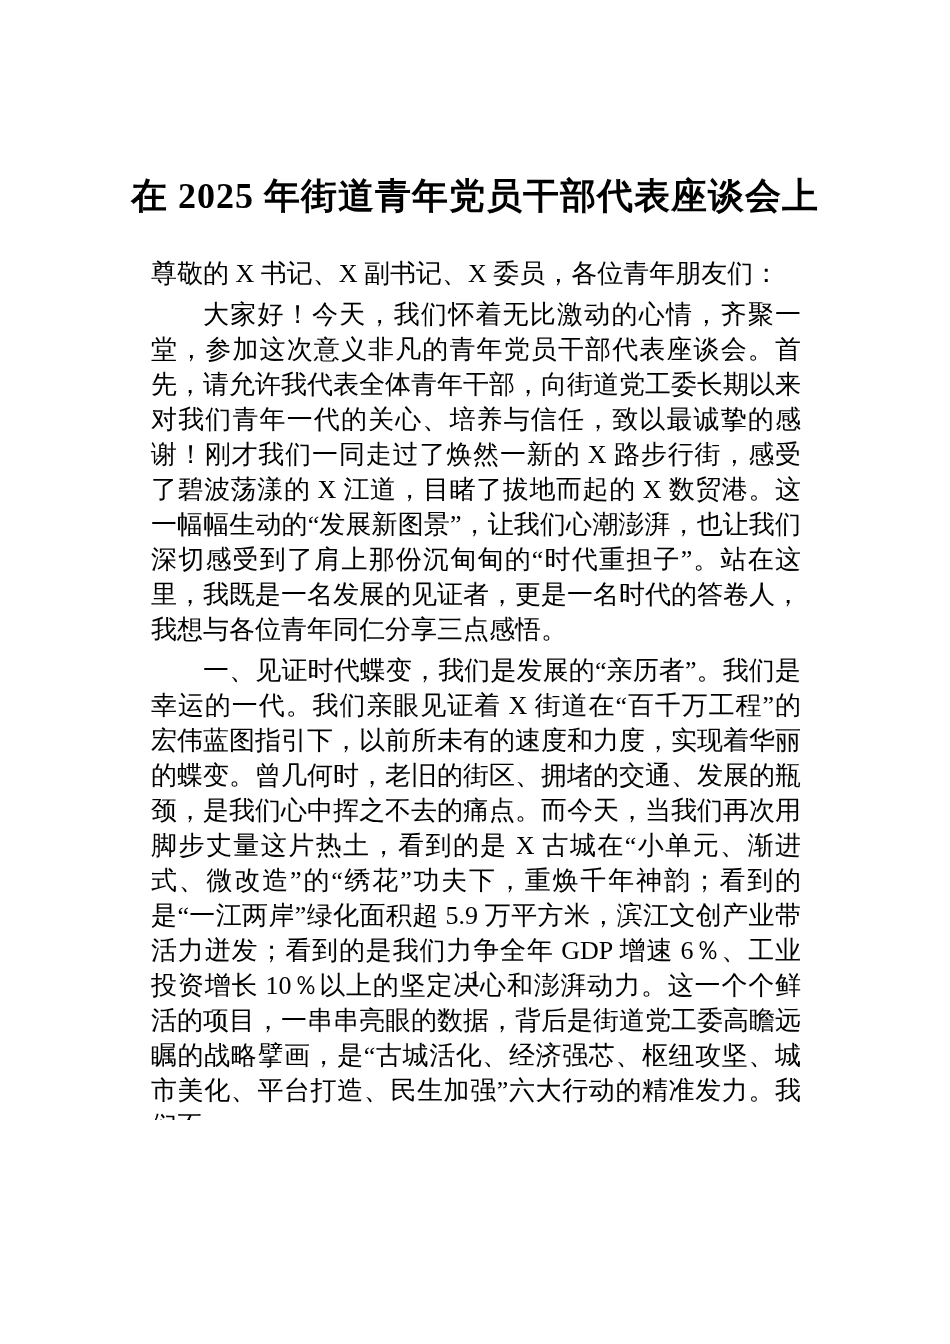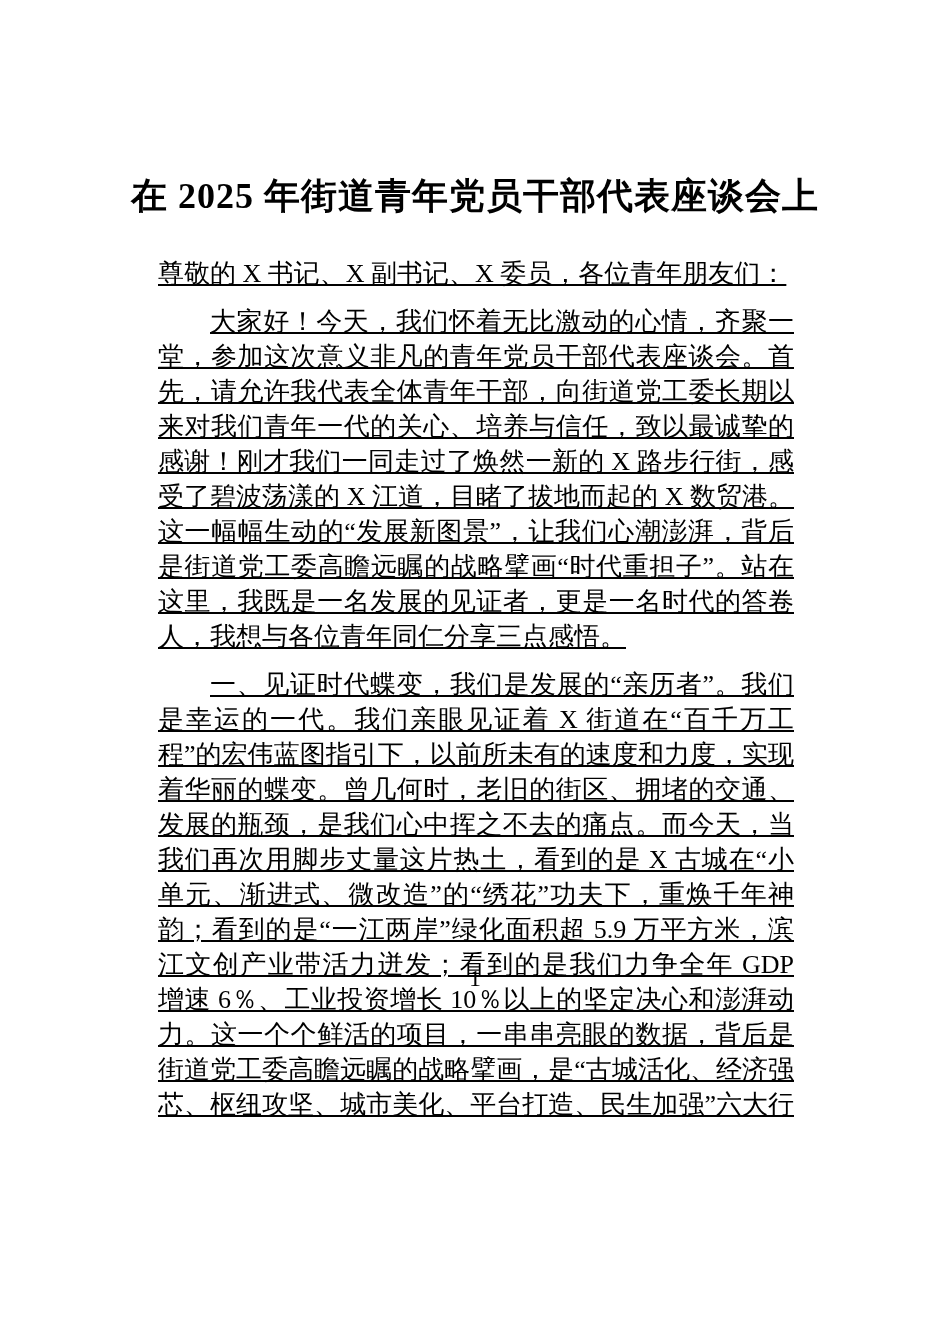--- a/index.html
+++ b/index.html
@@ -30,24 +30,23 @@
     letter-spacing: 1px;
   }
   .doc-body {
     margin: 22px 143px 0 145px;
     font-size: 26px;
     line-height: 35px;
     text-align: justify;
     text-justify: inter-ideograph;
   }
   .para {
-    margin: 13px;
+    margin: 6px;
     padding: 0;
     text-indent: 2em;
-    text-decoration: underline;
   }
   .para.no-indent {
     text-indent: 0;
   }
   .page-number {
     position: absolute;
     bottom: 128px;
     left: 0;
     width: 100%;
     text-align: center;
@@ -58,19 +57,19 @@
 <body>
 
 <div class="page">
 
   <div class="doc-title">
     <div class="title-line">在 2025 年街道青年党员干部代表座谈会上</div>
   </div>
 
   <div class="doc-body">
     <p class="para no-indent">尊敬的 X 书记、X 副书记、X 委员，各位青年朋友们：</p>
-    <p class="para">大家好！今天，我们怀着无比激动的心情，齐聚一堂，参加这次意义非凡的青年党员干部代表座谈会。首先，请允许我代表全体青年干部，向街道党工委长期以来对我们青年一代的关心、培养与信任，致以最诚挚的感谢！刚才我们一同走过了焕然一新的 X 路步行街，感受了碧波荡漾的 X 江道，目睹了拔地而起的 X 数贸港。这一幅幅生动的“发展新图景”，让我们心潮澎湃，背后是街道党工委高瞻远瞩的战略擘画“时代重担子”。站在这里，我既是一名发展的见证者，更是一名时代的答卷人，我想与各位青年同仁分享三点感悟。</p>
+    <p class="para">大家好！今天，我们怀着无比激动的心情，齐聚一堂，参加这次意义非凡的青年党员干部代表座谈会。首先，请允许我代表全体青年干部，向街道党工委长期以来对我们青年一代的关心、培养与信任，致以最诚挚的感谢！刚才我们一同走过了焕然一新的 X 路步行街，感受了碧波荡漾的 X 江道，目睹了拔地而起的 X 数贸港。这一幅幅生动的“发展新图景”，让我们心潮澎湃，也让我们深切感受到了肩上那份沉甸甸的“时代重担子”。站在这里，我既是一名发展的见证者，更是一名时代的答卷人，我想与各位青年同仁分享三点感悟。</p>
     <p class="para">一、见证时代蝶变，我们是发展的“亲历者”。我们是幸运的一代。我们亲眼见证着 X 街道在“百千万工程”的宏伟蓝图指引下，以前所未有的速度和力度，实现着华丽的蝶变。曾几何时，老旧的街区、拥堵的交通、发展的瓶颈，是我们心中挥之不去的痛点。而今天，当我们再次用脚步丈量这片热土，看到的是 X 古城在“小单元、渐进式、微改造”的“绣花”功夫下，重焕千年神韵；看到的是“一江两岸”绿化面积超 5.9 万平方米，滨江文创产业带活力迸发；看到的是我们力争全年 GDP 增速 6％、工业投资增长 10％以上的坚定决心和澎湃动力。这一个个鲜活的项目，一串串亮眼的数据，背后是街道党工委高瞻远瞩的战略擘画，是“古城活化、经济强芯、枢纽攻坚、城市美化、平台打造、民生加强”六大行动的精准发力。我们不</p>
   </div>
 
   <div class="page-number">1</div>
 
 </div>
 
 </body></html>

